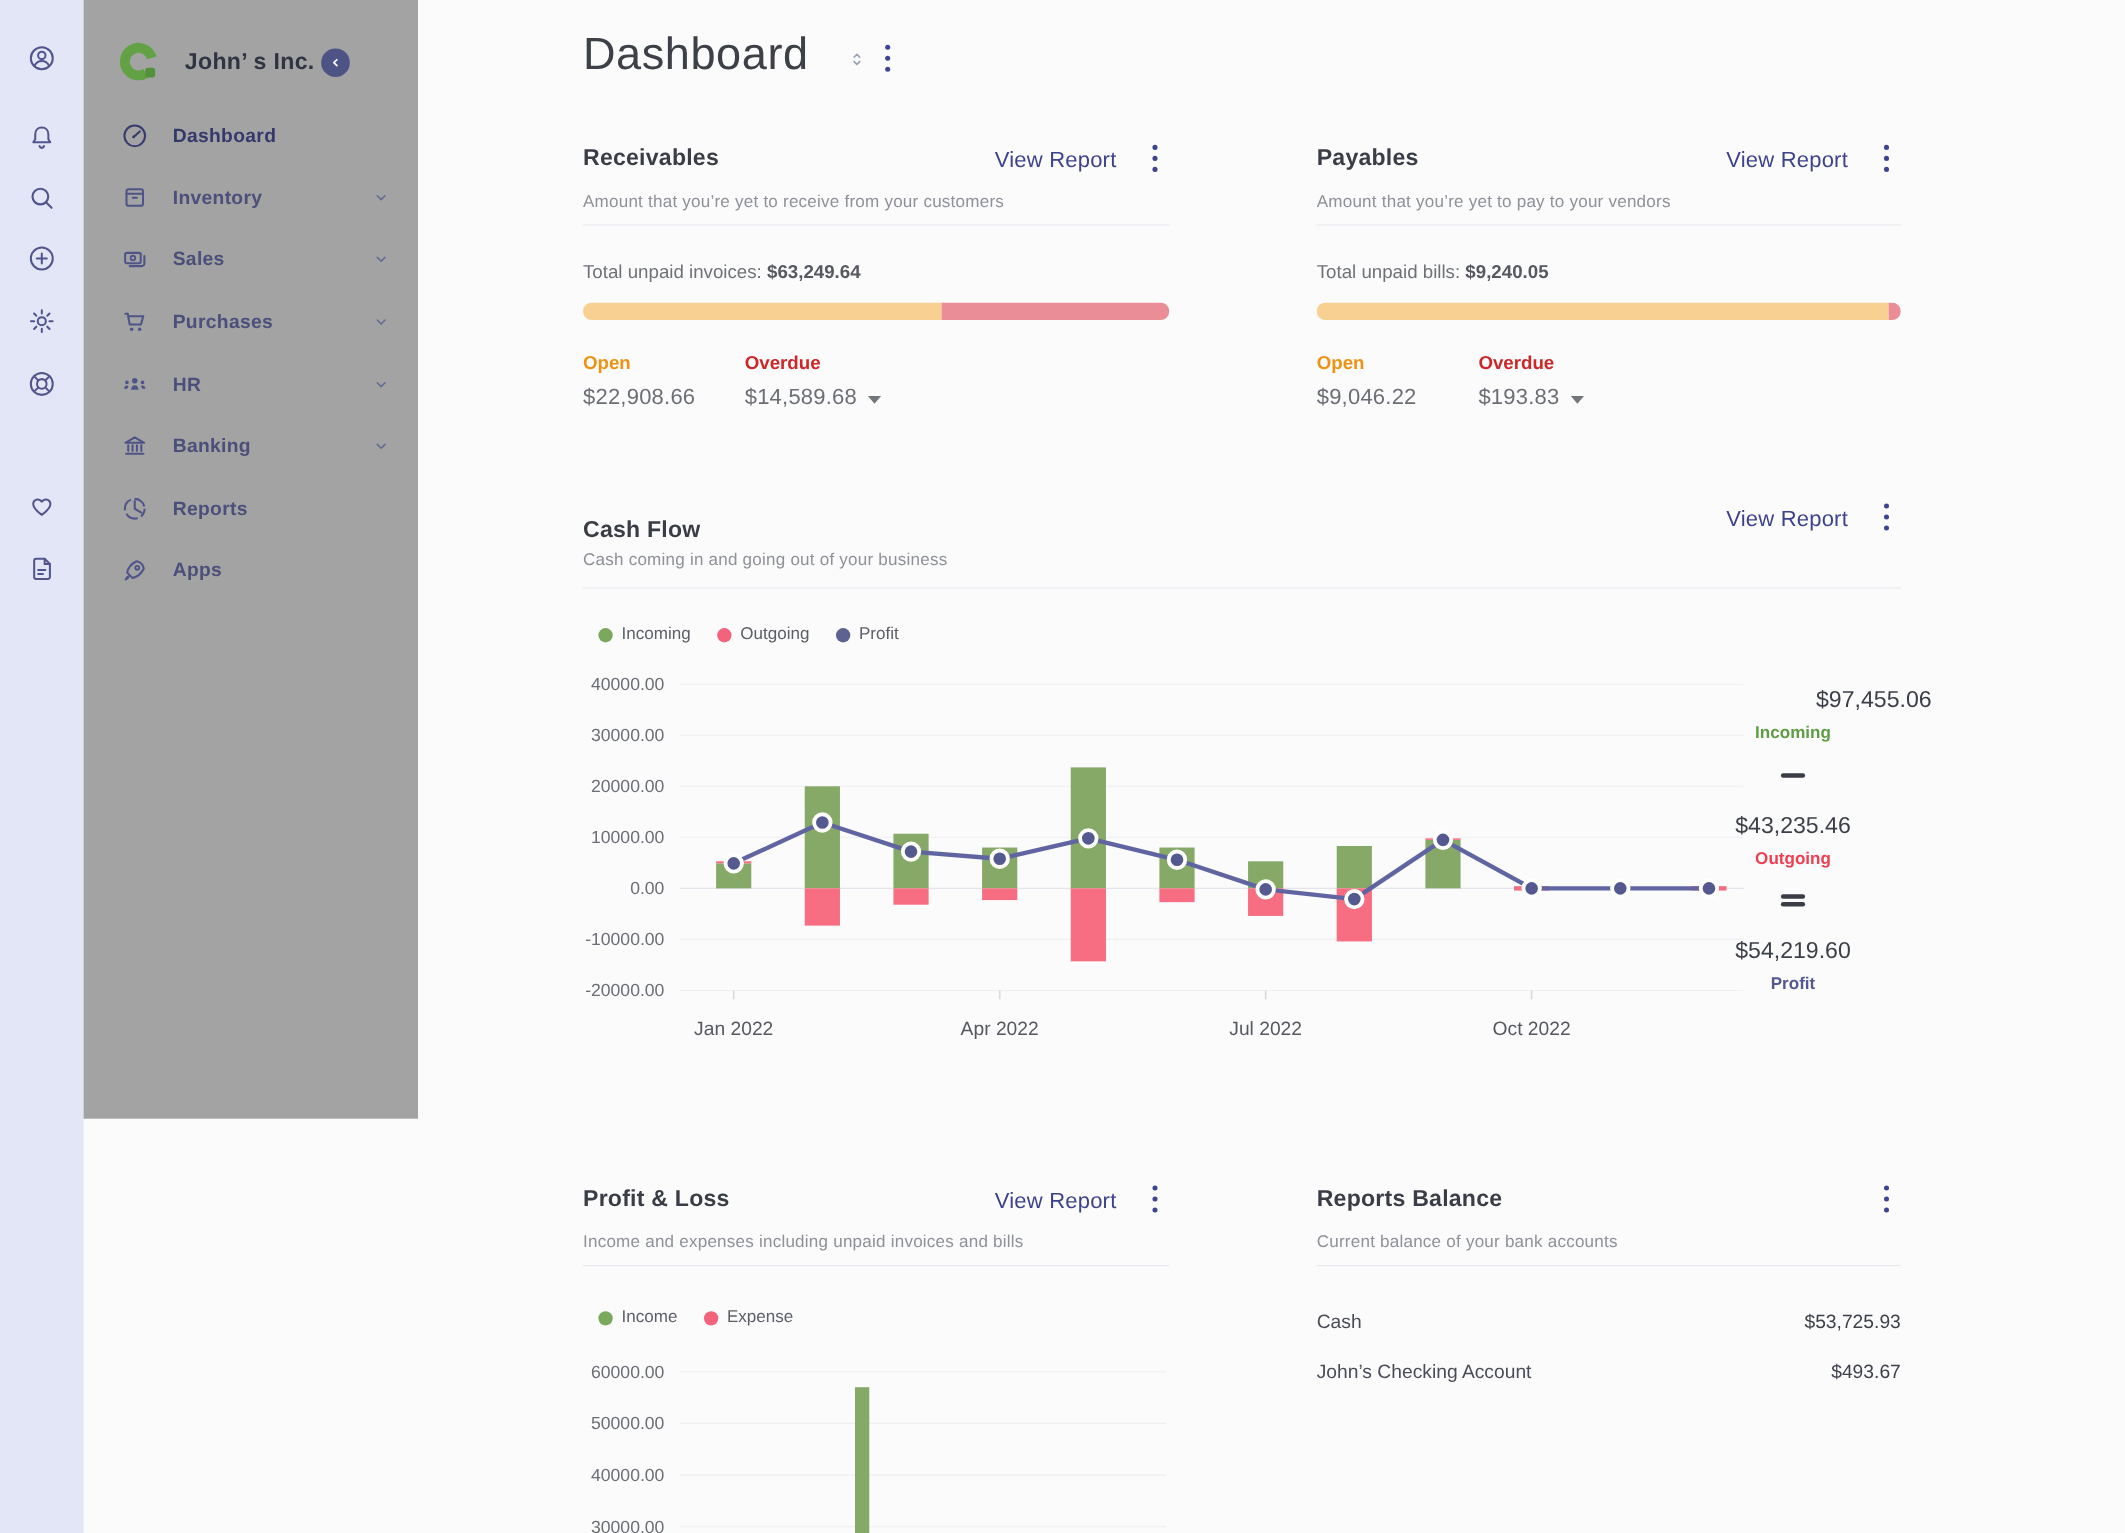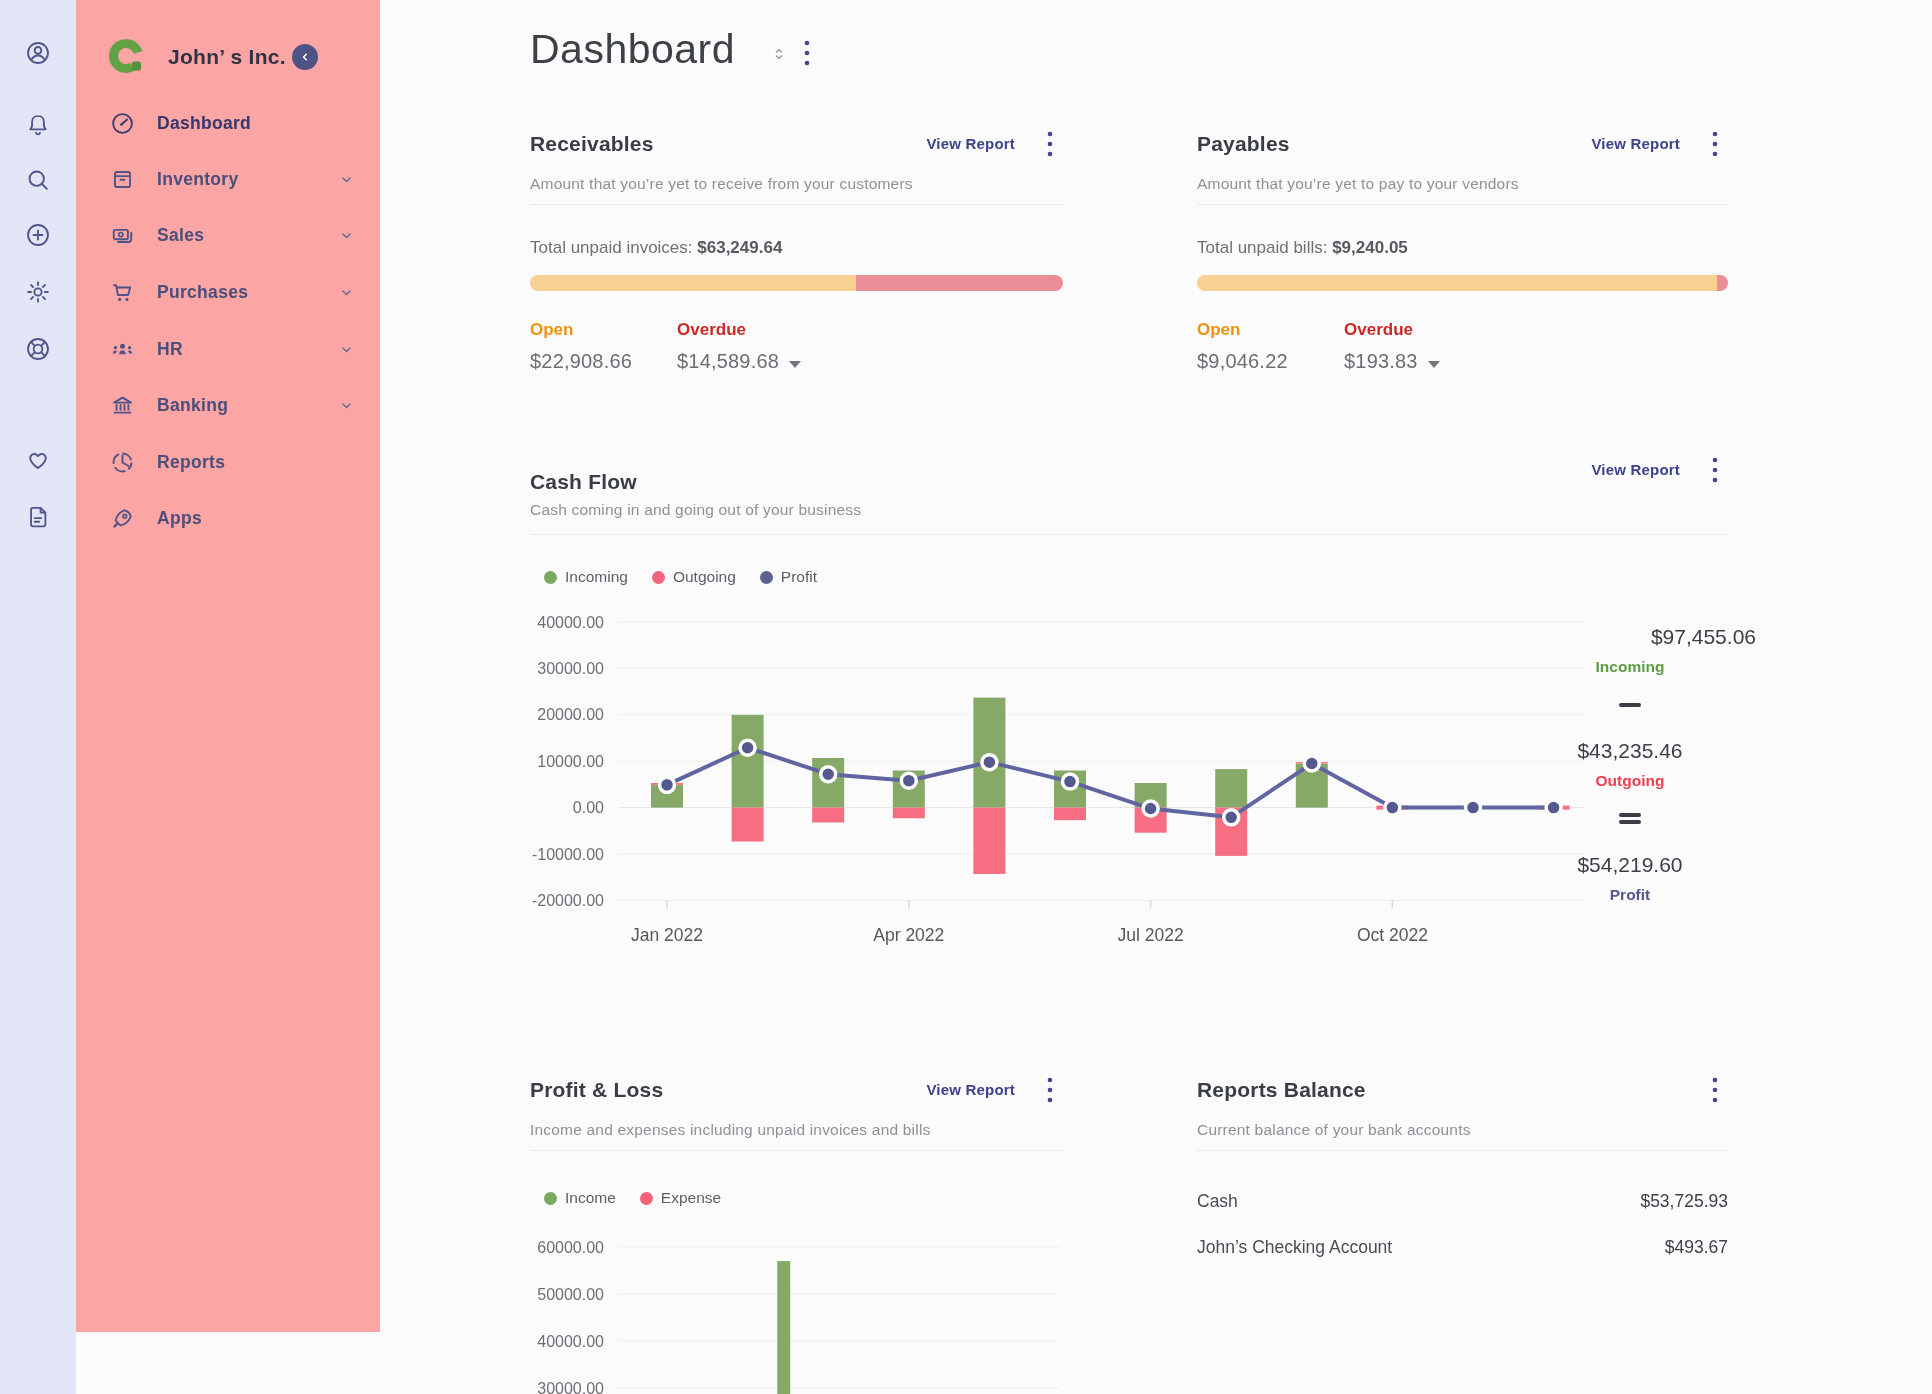--- a/index.html
+++ b/index.html
@@ -2,21 +2,21 @@
 <html><head>
 <meta charset="utf-8">
 <style>
   html,body{margin:0;padding:0;width:1932px;height:1394px;overflow:hidden;background:#fbfbfc;
     font-family:"Liberation Sans", sans-serif;}
   #page{position:relative;width:1932px;height:1394px;}
   
   #rail{position:absolute;left:0;top:0;width:76px;height:1394px;background:#e3e6f6;}
   .rail-ic{position:absolute;left:25px;width:26px;height:26px;color:#51558b;cursor:pointer;}
   
-  #sidebar{position:absolute;left:76px;top:0;width:304px;height:1332px;background:#fca5a5;}
+  #sidebar{position:absolute;left:76px;top:0;width:304px;height:1017px;background:#a3a3a3;}
   #company{position:absolute;left:30px;top:34px;height:46px;display:flex;align-items:center;cursor:pointer;}
   #company .name{margin-left:22px;font-size:21px;font-weight:600;color:#2f3342;letter-spacing:.3px;}
   #company .sort{margin-left:16px;width:16px;height:22px;color:#9aa0b5;}
   #collapse-btn{position:absolute;left:292px;top:44px;width:26px;height:26px;border-radius:50%;
     background:#4e5386;display:flex;align-items:center;justify-content:center;cursor:pointer;z-index:5;}
   #collapse-btn svg{width:14px;height:14px;color:#ffffff;}
   .menu-item{position:absolute;left:0;width:304px;height:42px;display:flex;align-items:center;cursor:pointer;}
   .menu-item .mi-icon{position:absolute;left:34px;width:25px;height:25px;color:#4f5488;}
   .menu-item .mi-label{position:absolute;left:81px;font-size:17.5px;font-weight:600;color:#4b4f7a;letter-spacing:.3px;}
   .menu-item.active .mi-label{color:#34386b;font-weight:700;}
@@ -32,21 +32,21 @@
   .kebab circle{fill:#3f4491;}
   #date-picker{left:1020px;top:27px;width:328px;height:56px;background:#ffffff;border:1px solid #d9dce6;
     border-radius:10px;display:flex;align-items:center;box-sizing:border-box;padding-left:16px;cursor:pointer;}
   #date-picker .cal{width:22px;height:22px;color:#99a1ae;margin-right:16px;}
   #date-picker span{font-size:17px;color:#3c4049;letter-spacing:.4px;}
   #date-picker .dsep{margin:0 16px;color:#55585e;}
   
   .card-title{font-size:21px;font-weight:600;color:#3a3d45;letter-spacing:.2px;}
   .card-sub{font-size:15.5px;color:#8e9197;letter-spacing:.2px;}
   .divider{height:1px;background:#e8e9ee;}
-  .view-report{font-size:15px;font-weight:700;color:#3d428b;cursor:pointer;letter-spacing:.2px;}
+  .view-report{font-size:20px;font-weight:400;color:#3d428b;cursor:pointer;letter-spacing:.2px;}
   .total-line{font-size:17px;color:#6e7176;}
   .total-line b{color:#56595f;font-weight:700;}
   .progress{height:16px;border-radius:8px;overflow:hidden;display:flex;}
   .progress .seg-open{height:100%;}
   .progress .seg-overdue{height:100%;}
   .lbl-open{font-size:17px;font-weight:600;color:#ef9212;}
   .lbl-overdue{font-size:17px;font-weight:600;color:#cd2727;}
   .val-money{font-size:20px;color:#6b6e74;letter-spacing:.2px;}
   .caret-down{display:inline-block;width:0;height:0;border-left:6px solid transparent;
     border-right:6px solid transparent;border-top:7px solid #73767d;margin-left:10px;cursor:pointer;}

